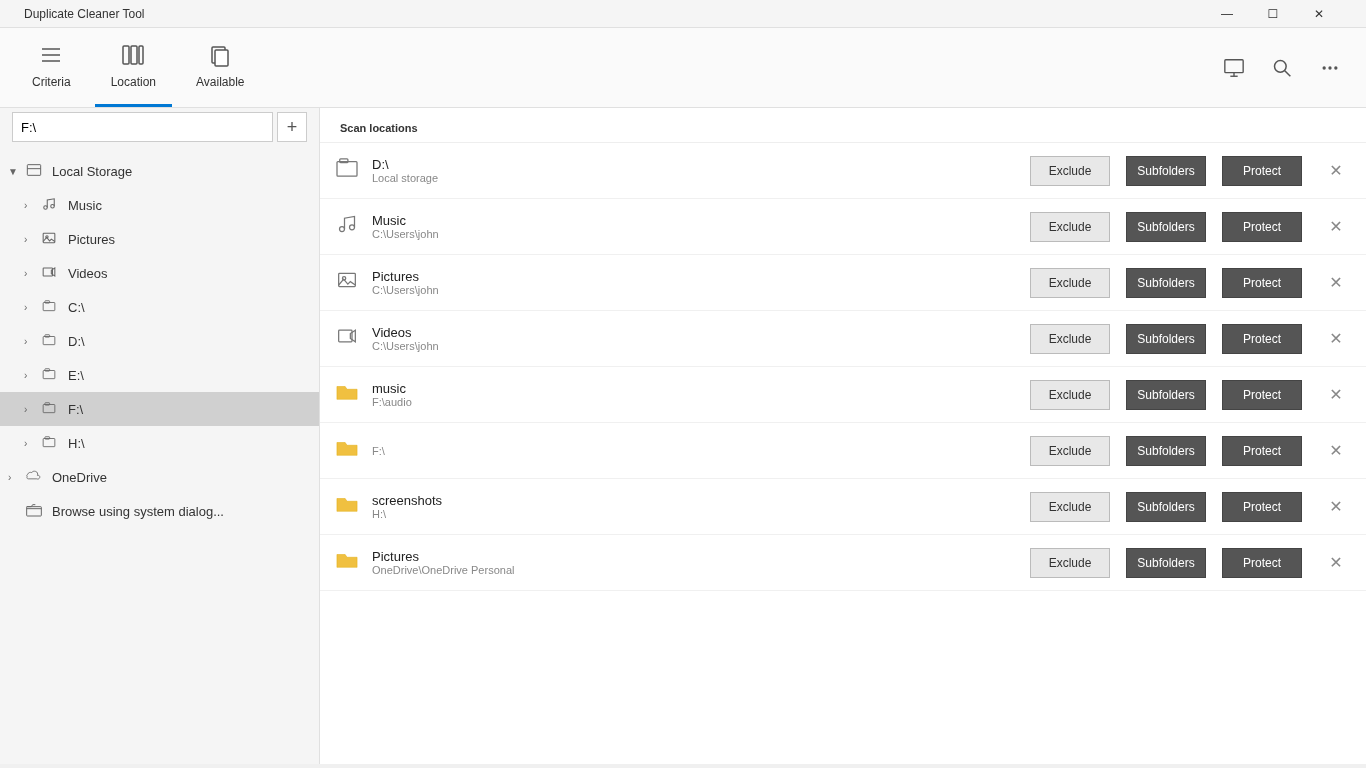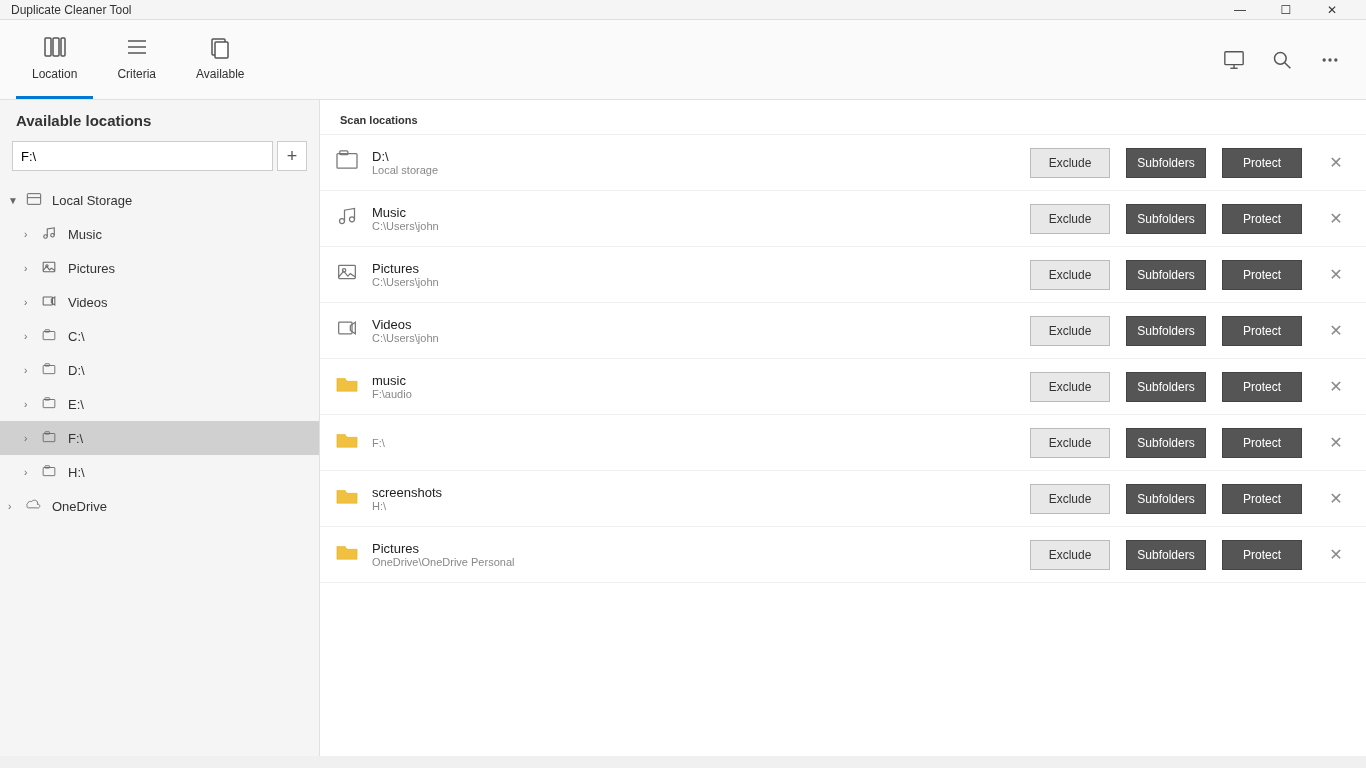--- a/index.html
+++ b/index.html
@@ -7,25 +7,25 @@
       font-family: 'Segoe UI', Arial, sans-serif;
       font-size: 13px;
       background: #f0f0f0;
       width: 1366px;
       height: 768px;
       overflow: hidden;
     }
 
     
     .titlebar {
-      height: 20px;
+      height: 28px;
       background: #f5f5f5;
       display: flex;
       align-items: center;
-      padding: 0 11px;
+      padding: 0 24px;
       border-bottom: 1px solid #e0e0e0;
       user-select: none;
     }
     .titlebar-title {
       font-size: 12px;
       color: #333;
       flex: 1;
     }
     .titlebar-controls {
       display: flex;
@@ -272,39 +272,39 @@
 <div class="titlebar">
   <span class="titlebar-title">Duplicate Cleaner Tool</span>
   <div class="titlebar-controls">
     <button class="titlebar-btn">—</button>
     <button class="titlebar-btn">☐</button>
     <button class="titlebar-btn close">✕</button>
   </div>
 </div>
 
 <div class="toolbar">
+  <div class="toolbar-item">
+    <span class="icon">
+      <svg width="24" height="24" viewBox="0 0 24 24" fill="none" stroke="#555" stroke-width="1.5">
+        <line x1="3" y1="6" x2="21" y2="6"></line>
+        <line x1="3" y1="12" x2="21" y2="12"></line>
+        <line x1="3" y1="18" x2="21" y2="18"></line>
+      </svg>
+    </span>
+    <span class="label">Criteria</span>
+  </div>
   <div class="toolbar-item active">
     <span class="icon">
       <svg width="24" height="24" viewBox="0 0 24 24" fill="none" stroke="#555" stroke-width="1.5">
         <rect x="2" y="3" width="6" height="18" rx="1"></rect>
         <rect x="10" y="3" width="6" height="18" rx="1"></rect>
         <rect x="18" y="3" width="4" height="18" rx="1"></rect>
       </svg>
     </span>
     <span class="label">Location</span>
-  </div>
-  <div class="toolbar-item">
-    <span class="icon">
-      <svg width="24" height="24" viewBox="0 0 24 24" fill="none" stroke="#555" stroke-width="1.5">
-        <line x1="3" y1="6" x2="21" y2="6"></line>
-        <line x1="3" y1="12" x2="21" y2="12"></line>
-        <line x1="3" y1="18" x2="21" y2="18"></line>
-      </svg>
-    </span>
-    <span class="label">Criteria</span>
   </div>
   <div class="toolbar-item">
     <span class="icon">
       <svg width="24" height="24" viewBox="0 0 24 24" fill="none" stroke="#555" stroke-width="1.5">
         <rect x="4" y="4" width="13" height="16" rx="1"></rect>
         <rect x="7" y="7" width="13" height="16" rx="1" fill="white" stroke="#555"></rect>
       </svg>
     </span>
     <span class="label">Available</span>
   </div>
@@ -329,21 +329,20 @@
         <circle cx="12" cy="12" r="2"></circle>
         <circle cx="19" cy="12" r="2"></circle>
       </svg>
     </button>
   </div>
 </div>
 
 <div class="main">
 
   <div class="left-panel">
-    <div class="left-panel-header">Available locations</div>
     <div class="search-row">
       <input class="search-input" type="text" value="F:\" placeholder="F:\" style="">
       <button class="add-btn">+</button>
     </div>
     <div class="tree-container">
 
       <div class="tree-item">
         <span class="chevron">▼</span>
         <span class="item-icon">
           <svg width="16" height="16" viewBox="0 0 24 24" fill="none" stroke="#666" stroke-width="1.5">
@@ -447,20 +446,31 @@
       <div class="tree-item">
         <span class="chevron">›</span>
         <span class="item-icon">
           <svg width="16" height="14" viewBox="0 0 28 18" fill="none" stroke="#666" stroke-width="1.5">
             <path d="M4 14 C2 14 1 12 2 10 C1 9 1 7 3 6 C4 3 7 2 10 3 C11 1 14 0 17 1 C20 2 21 5 20 8 C22 7 25 9 24 12 C23 14 21 15 19 14 Z"></path>
           </svg>
         </span>
         <span class="item-label">OneDrive</span>
       </div>
 
+      <div class="tree-item">
+        <span class="chevron" style="width:18px"></span>
+        <span class="item-icon">
+          <svg width="16" height="14" viewBox="0 0 24 20" fill="none" stroke="#666" stroke-width="1.5">
+            <rect x="1" y="5" width="22" height="14" rx="1"></rect>
+            <path d="M1 8h22"></path>
+            <path d="M1 5 L8 5 L10 2 L14 2"></path>
+          </svg>
+        </span>
+        <span class="item-label">Browse using system dialog...</span>
+      </div>
 
     </div>
   </div>
 
   <div class="right-panel">
     <div class="right-panel-header">Scan locations</div>
     <div class="scan-list">
 
       <div class="scan-row">
         <div class="row-icon drive-icon">

